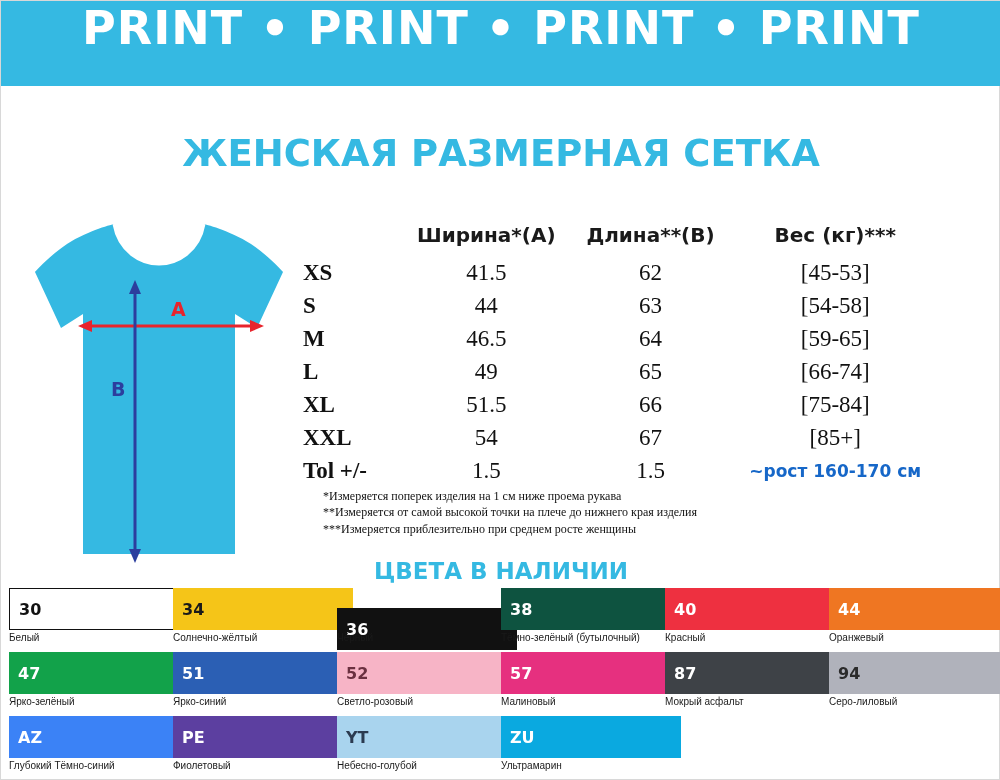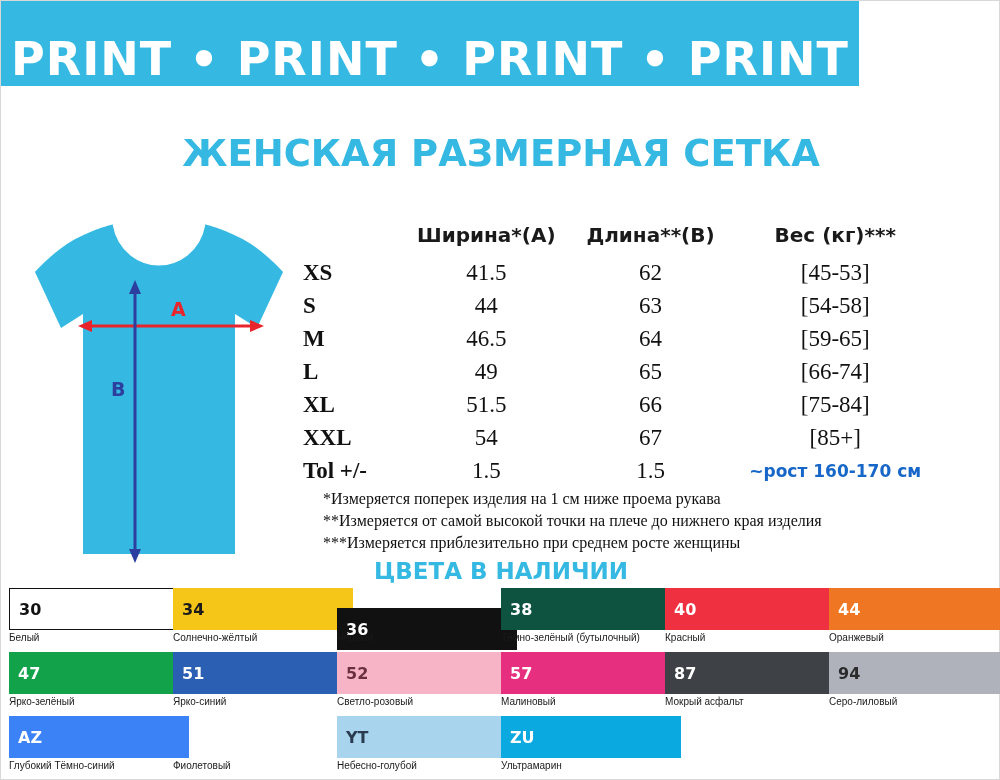--- a/index.html
+++ b/index.html
@@ -19,25 +19,25 @@
     width: 1000px;
     height: 780px;
     box-sizing: border-box;
     border: 1px solid #d8d8d8;
   }
 
   
   .banner {
     position: absolute;
     left: 0; top: 0;
-    width: 858px;
+    width: 1000px;
     height: 85px;
     background: #35b9e2;
     display: flex;
-    align-items: flex-end;
+    align-items: flex-start;
     justify-content: center;
   }
   .banner-text {
     color: #ffffff;
     font-family: "DejaVu Sans", sans-serif;
     font-weight: bold;
     font-size: 46px;
     letter-spacing: 1px;
     white-space: nowrap;
   }
@@ -119,21 +119,21 @@
     margin-top: 20px;
   }
 
   
   .notes {
     position: absolute;
     left: 322px;
     top: 487px;
     width: 670px;
     font-family: "Liberation Serif", serif;
-    font-size: 16px;
+    font-size: 12px;
     color: #111;
     line-height: 1.37;
   }
   .notes div { white-space: nowrap; }
 
   
   .colors-heading {
     position: absolute;
     left: 0;
     top: 557px;
@@ -372,20 +372,23 @@
     </div>
 
     <div class="swatch">
       <div class="chip" style="background: #3b82f6;">
         <span class="code" style="color: rgb(255, 255, 255);">AZ</span>
       </div>
       <div class="cname">Глубокий Тёмно-синий</div>
     </div>
 
     <div class="swatch">
+      <div class="chip" style="background: rgb(92, 63, 160);">
+        <span class="code" style="color: rgb(255, 255, 255);">PE</span>
+      </div>
       <div class="cname">Фиолетовый</div>
     </div>
 
     <div class="swatch">
       <div class="chip" style="background: rgb(169, 212, 238);">
         <span class="code" style="color: rgb(43, 59, 80);">YT</span>
       </div>
       <div class="cname">Небесно-голубой</div>
     </div>
 

